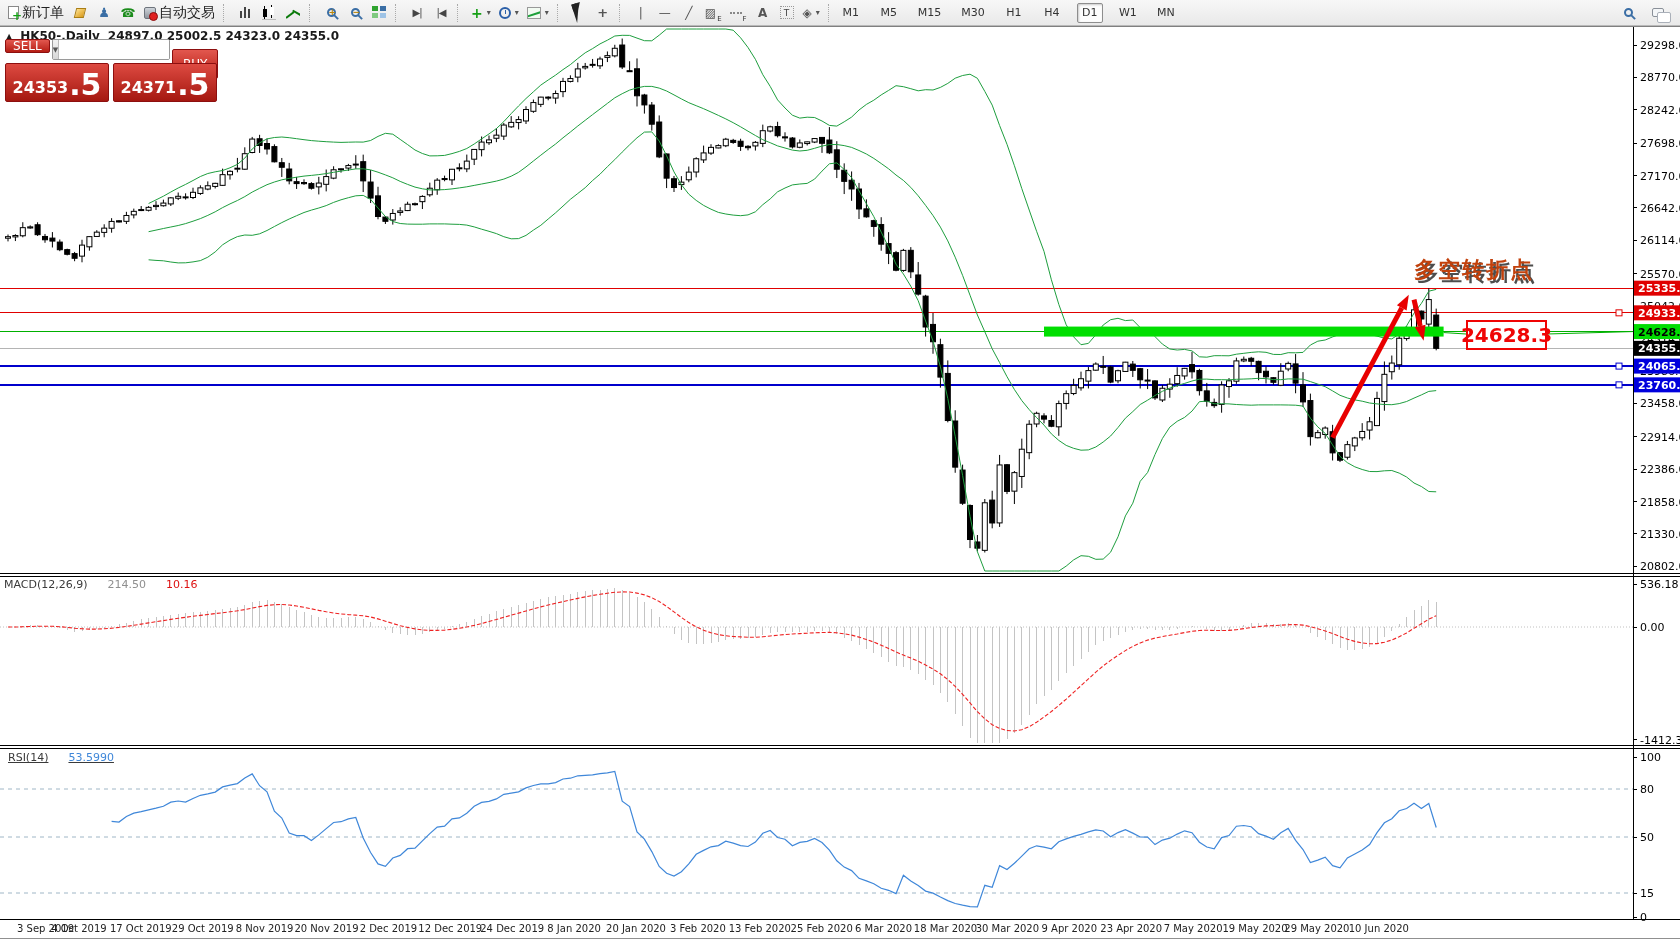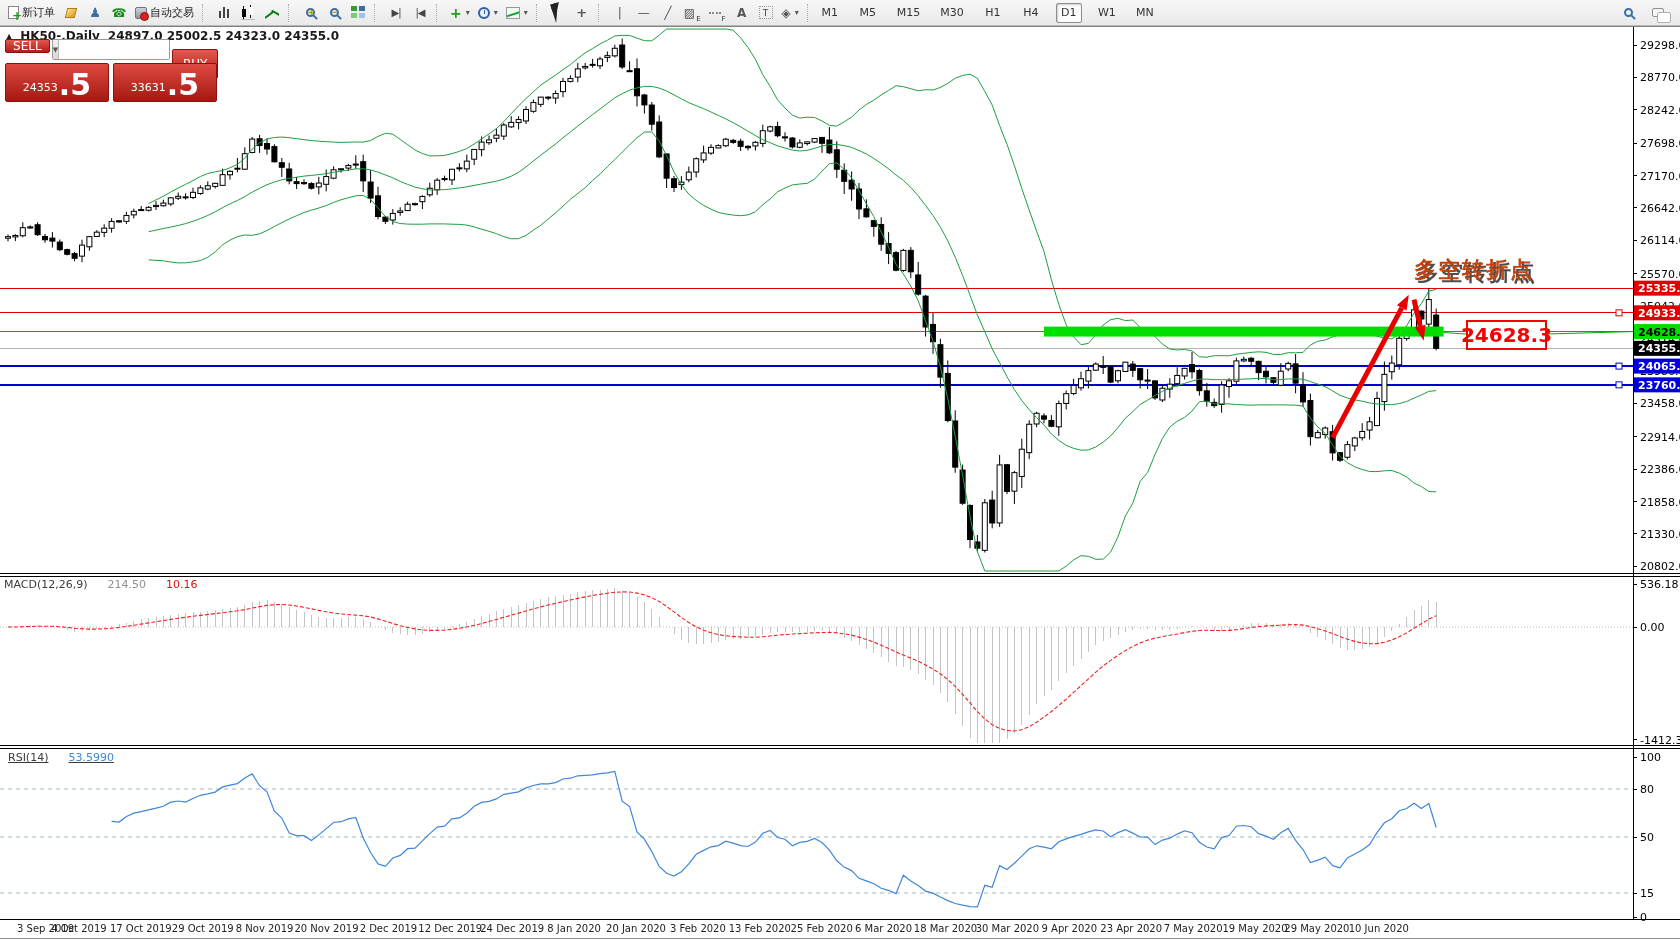--- a/index.html
+++ b/index.html
@@ -8,21 +8,21 @@
   #app { position:relative; width:1680px; height:940px; }
 
   
   #toolbar { position:absolute; left:0; top:0; width:1680px; height:26px;
     background:linear-gradient(180deg,#f7f7f7,#e9e9e9);
     border-bottom:1px solid #b9b9b9; display:flex; align-items:center;
     padding:0 4px; z-index:30; font-size:11px; color:#333; }
   .tbtn { height:22px; min-width:24px; display:flex; align-items:center; justify-content:center;
     gap:3px; padding:0 3px; border:1px solid transparent; border-radius:2px; position:relative; }
   .tsep { width:7px; height:18px; border-left:1px dotted #aaa; margin:0 3px 0 4px; }
-  .tlabel { font-size:11px; color:#222; white-space:nowrap; }
+  .tlabel { font-size:14px; color:#222; white-space:nowrap; }
   .drop { font-size:8px; color:#555; margin-left:1px; }
 
   .i-doc { width:11px; height:13px; background:#fff; border:1px solid #888; position:relative; }
   .i-doc::after { content:"+"; position:absolute; right:-4px; bottom:-5px; color:#14a014;
     font-weight:bold; font-size:12px; }
   .i-gold { width:10px; height:10px; background:linear-gradient(135deg,#ffe08a,#d99a1b);
     border:1px solid #a97d14; transform:skewX(-14deg); }
   .i-person { color:#3a6ea5; font-size:13px; line-height:13px; }
   .i-phone { color:#1c8c1c; font-size:12px; line-height:12px; }
   .i-bucket { width:12px; height:12px; background:linear-gradient(180deg,#cfd4da,#8f959d);
@@ -89,21 +89,21 @@
     border-radius:2px; overflow:hidden; background:#fff; }
   .spin { width:19px; background:linear-gradient(180deg,#f2f2f2,#d8d8d8); border:0; color:#555;
     font-size:7px; display:flex; align-items:center; justify-content:center; }
   .spin.left { border-right:1px solid #bbb; }
   #vol-input { flex:1; border:0; outline:none; text-align:right; font-size:12px; padding:0 6px 0 0;
     font-family:inherit; color:#111; }
   .tp-price { position:absolute; top:24px; width:104px; height:39px;
     background:linear-gradient(180deg,#dd4a41,#a51810); border:1px solid #8d0f0f; border-radius:2px;
     color:#fff; display:flex; align-items:flex-end; justify-content:center; padding-bottom:3px; }
   #sell-price { left:0; } #buy-price { left:108px; }
-  .p-main { font-size:11px; font-weight:normal; line-height:20px; }
+  .p-main { font-size:16px; font-weight:bold; line-height:20px; }
   .p-big { font-size:30px; font-weight:bold; line-height:26px; margin-left:1px; }
 
   #cn-annot { position:absolute; left:1414px; top:255px; z-index:22; font-size:22px; font-weight:bold;
     letter-spacing:2px; color:#c2410c; text-shadow:3px 3px 0 #4d4d4d; white-space:nowrap; }
   #level-box { position:absolute; left:1466px; top:320px; width:81px; height:30px; z-index:22;
     background:#fff; border:2px solid #f00404; color:#ef0505; font-size:20px; font-weight:bold;
     display:flex; align-items:center; justify-content:center; }
 
   .pane-label { position:absolute; z-index:20; font-size:11px; color:#3a3a3a; display:flex; gap:20px; }
   #macd-label { left:4px; top:578px; }
@@ -971,21 +971,21 @@
         <input id="vol-input" value="1.00" style="">
 
       </div>
       <div id="buy-btn" class="btn-red">BUY</div>
     </div>
     <div id="sell-price" class="tp-price">
       <span class="p-main">24353</span>
       <span class="p-big">.5</span>
     </div>
     <div id="buy-price" class="tp-price">
-      <span class="p-main">33631</span>
+      <span class="p-main">24371</span>
       <span class="p-big">.5</span>
     </div>
   </div>
 
   <div id="cn-annot">多空转折点</div>
   <div id="level-box">24628.3</div>
 
   <div id="macd-label" class="pane-label">
     <span>MACD(12,26,9)</span>
     <span class="val-silver">214.50</span>

